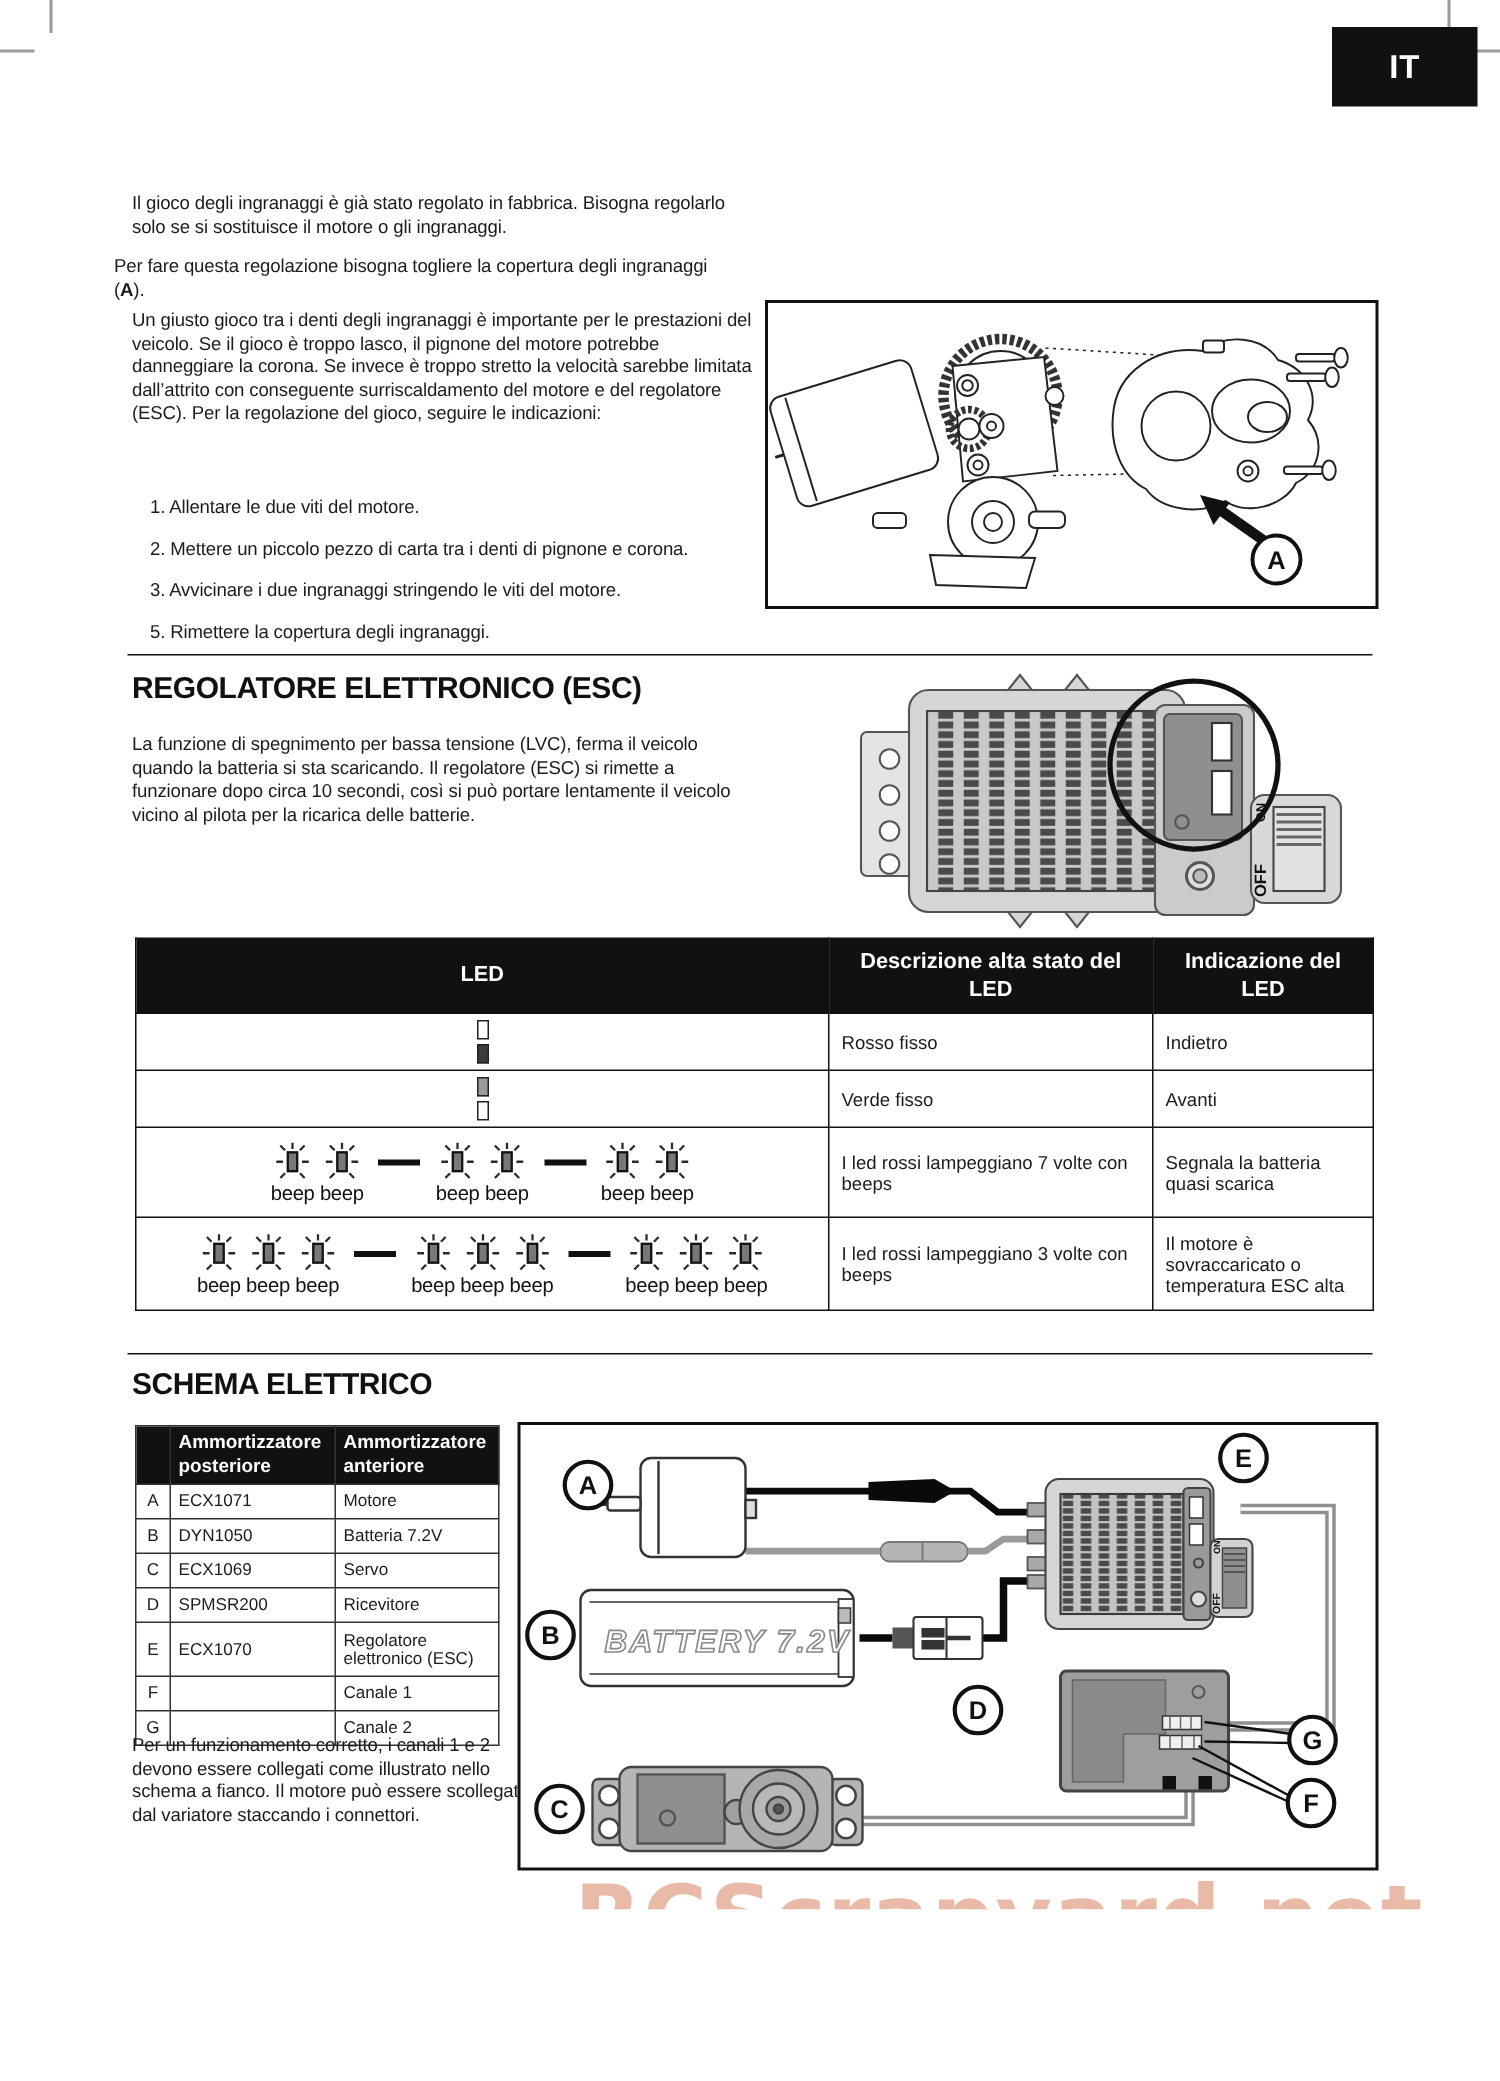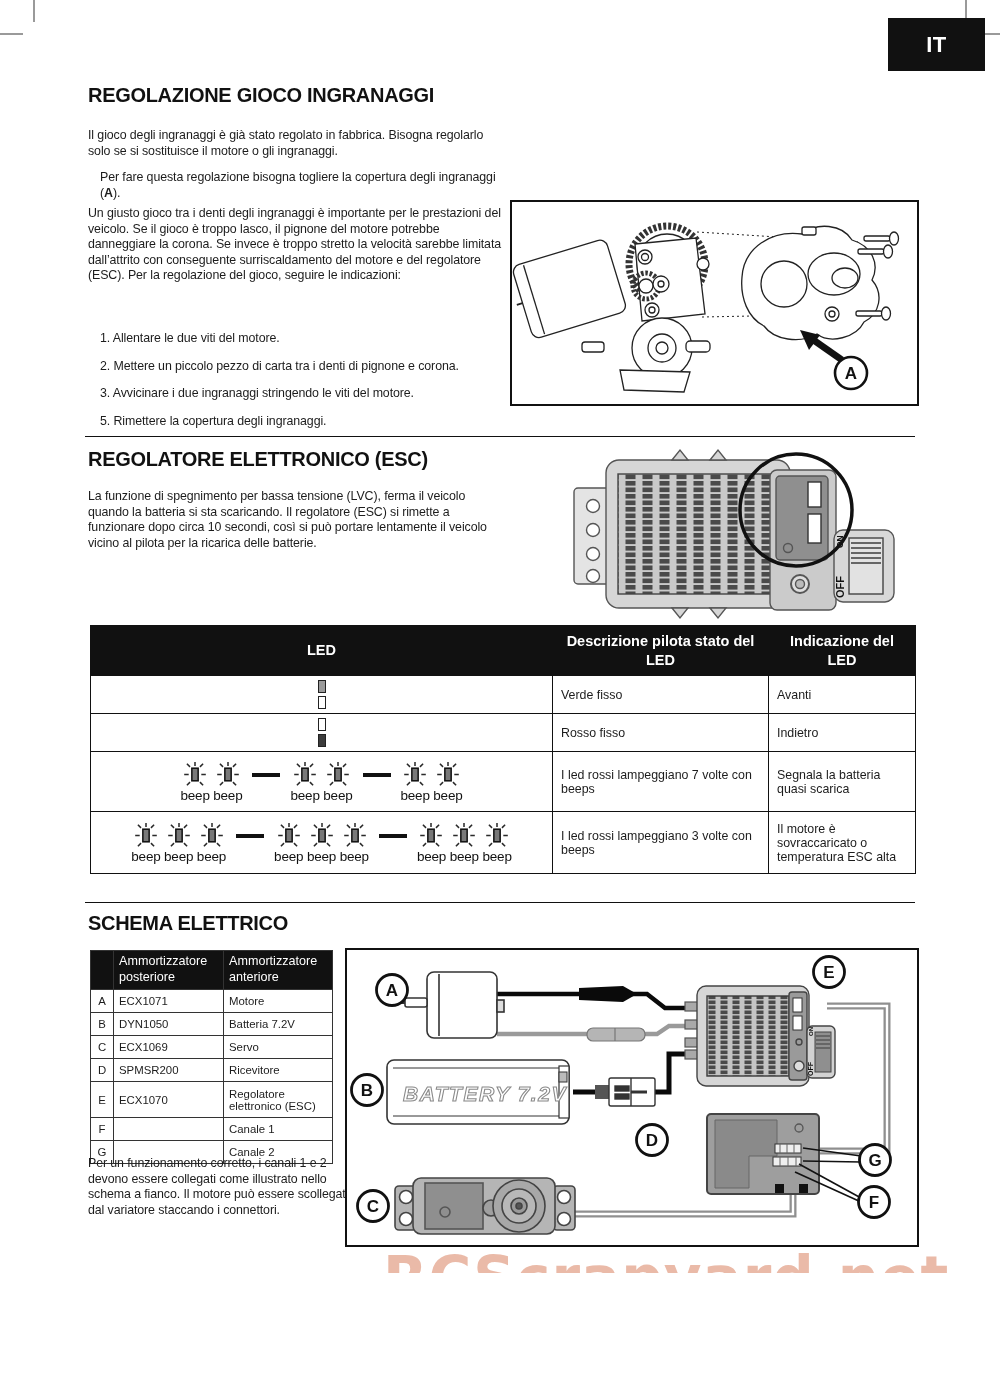--- a/index.html
+++ b/index.html
@@ -27,21 +27,21 @@
   .led-on-g{background:#9a9a9a;} .led-off{background:#fff;} .led-on-r{background:#3c3c3c;}
   .blink-row{display:flex;align-items:flex-start;justify-content:center;}
   .blink-group{display:flex;flex-direction:column;align-items:center;}
   .blink-leds{display:flex;gap:9px;}
   .blinkled{width:24px;height:27px;}
   .beep{font-size:13.5px;color:#111;letter-spacing:-.2px;white-space:nowrap;}
   .dash{width:28px;height:4px;background:#111;margin:12px 10px 0 10px;}
   
   table.parts{position:absolute;left:90px;top:950px;width:242px;border-collapse:collapse;table-layout:fixed;}
   table.parts th,table.parts td{border:1.4px solid #333;font-size:11.4px;padding:2px 5px;text-align:left;vertical-align:middle;}
-  table.parts thead th{background:#111;color:#fff;font-size:12.6px;font-weight:normal;line-height:1.25;height:34px;}
+  table.parts thead th{background:#111;color:#fff;font-size:12.6px;font-weight:bold;line-height:1.25;height:34px;}
   table.parts td.key{text-align:center;padding:2px 2px;}
   table.parts td{height:18px;}
   
   .footer-line{position:absolute;left:85px;top:1303px;width:827px;border-top:1.4px solid #111;}
   .logo{position:absolute;left:697px;top:1306px;font-size:23px;font-weight:bold;font-style:italic;
         letter-spacing:2px;color:#fff;-webkit-text-stroke:1.5px #222;transform:skewX(-6deg);}
   .pagenum{position:absolute;left:866px;top:1305px;font-size:19px;font-weight:bold;color:#111;}
   .watermark{position:absolute;left:383px;top:1244px;font-family:"DejaVu Sans",sans-serif;
              font-size:58px;font-weight:bold;color:#dd8f72;opacity:.62;letter-spacing:1px;
              mix-blend-mode:multiply;z-index:50;white-space:nowrap;}
@@ -72,25 +72,24 @@
   <div class="crop" style="left:977px;top:33px;width:23px;height:1.5px"></div>
   <div class="crop" style="left:965px;top:1365px;width:1.5px;height:22px"></div>
   <div class="crop" style="left:977px;top:1352px;width:23px;height:1.5px"></div>
   <div class="crop" style="left:33px;top:1365px;width:1.5px;height:22px"></div>
   <div class="crop" style="left:0;top:1352px;width:23px;height:1.5px"></div>
 
   <div class="it-badge">
     <span>IT</span>
   </div>
 
-  <h1 class="sec" style="left:88px;top:84px">REGOLAZIONE GIOCO INGRANAGGI</h1>
 
   <div class="body-text" style="left:88px;top:128px;width:418px">Il gioco degli ingranaggi è già stato regolato in fabbrica. Bisogna regolarlo solo se si sostituisce il motore o gli ingranaggi.</div>
 
-  <div class="body-text" style="left:100px;top:170px;width:418px"><span>Per fare questa regolazione bisogna togliere la copertura degli ingranaggi (</span><b class="inline">A</b><span>).</span></div>
+  <div class="body-text" style="left:76px;top:170px;width:418px"><span>Per fare questa regolazione bisogna togliere la copertura degli ingranaggi (</span><b class="inline">A</b><span>).</span></div>
 
   <div class="body-text" style="left:88px;top:206px;width:420px">Un giusto gioco tra i denti degli ingranaggi è importante per le prestazioni del veicolo. Se il gioco è troppo lasco, il pignone del motore potrebbe danneggiare la corona. Se invece è troppo stretto la velocità sarebbe limitata dall’attrito con conseguente surriscaldamento del motore e del regolatore (ESC). Per la regolazione del gioco, seguire le indicazioni:</div>
 
   <div class="body-text steps" style="left:88px;top:319px;width:430px">
     <div>1. Allentare le due viti del motore.</div>
     <div>2. Mettere un piccolo pezzo di carta tra i denti di pignone e corona.</div>
     <div>3. Avvicinare i due ingranaggi stringendo le viti del motore.</div>
     <div>5. Rimettere la copertura degli ingranaggi.</div>
   </div>
 
@@ -208,44 +207,44 @@
 
   <table class="led">
     <colgroup>
         <col style="width:462px">
         <col style="width:216px">
         <col style="width:147px">
       </colgroup>
     <thead>
       <tr style="height:50px">
         <th>LED</th>
-        <th>Descrizione pilota stato del LED</th>
+        <th>Descrizione alta stato del LED</th>
         <th>Indicazione del LED</th>
       </tr>
     </thead>
     <tbody>
+      <tr style="height:38px">
+        <td>
+          <div class="led-stack">
+            <div class="led-rect led-off"></div>
+              <div class="led-rect led-on-r"></div>
+          </div>
+        </td>
+        <td>Rosso fisso</td>
+        <td>Indietro</td>
+      </tr>
       <tr style="height:37px">
         <td>
           <div class="led-stack">
             <div class="led-rect led-on-g"></div>
               <div class="led-rect led-off"></div>
           </div>
         </td>
         <td>Verde fisso</td>
         <td>Avanti</td>
-      </tr>
-      <tr style="height:38px">
-        <td>
-          <div class="led-stack">
-            <div class="led-rect led-off"></div>
-              <div class="led-rect led-on-r"></div>
-          </div>
-        </td>
-        <td>Rosso fisso</td>
-        <td>Indietro</td>
       </tr>
       <tr style="height:60px">
         <td>
           <div class="blink-row">
             <div class="blink-group">
               <div class="blink-leds">
                   <svg class="blinkled" viewBox="0 0 26 30">
                     <use href="#blinkled-sym"></use>
                   </svg>
                   <svg class="blinkled" viewBox="0 0 26 30">

